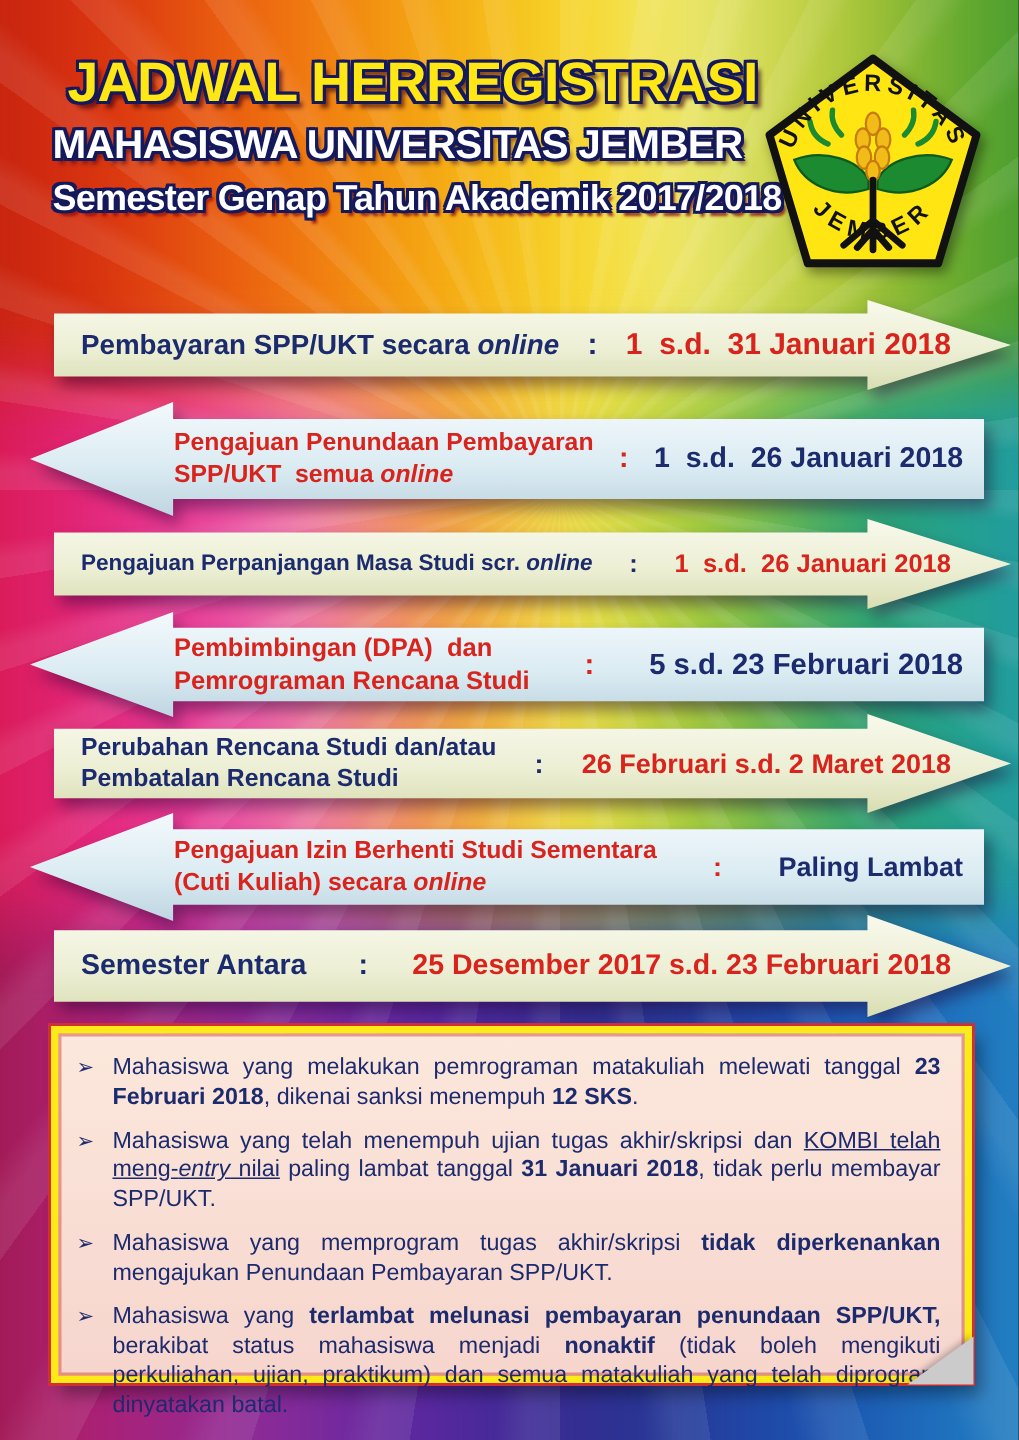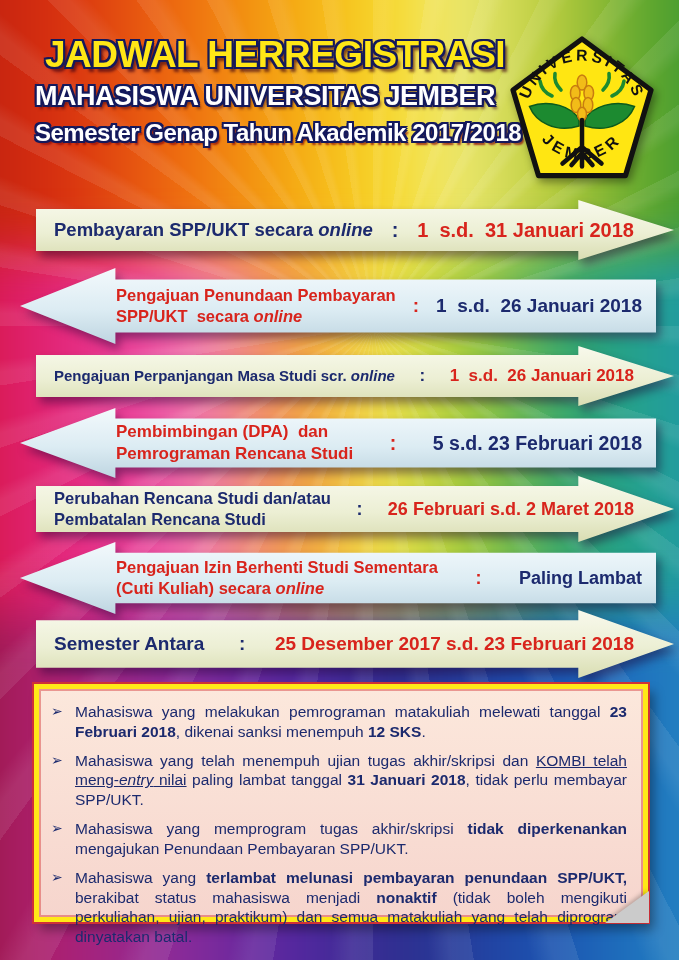--- a/index.html
+++ b/index.html
@@ -145,21 +145,21 @@
   <div class="banners">
       <div class="banner right" style="top: 200px; height: 60px;">
         <div class="shape">
           <div class="lbl" style="font-size: 18.5px;"><span>Pembayaran SPP/UKT secara </span><span class="i">online</span></div>
           <span class="colon" style="font-size: 20px;">:</span>
           <div class="date" style="font-size: 20px;"><span>1  s.d.  31 Januari 2018</span></div>
         </div>
       </div>
       <div class="banner left" style="top: 268px; height: 76px;">
         <div class="shape">
-          <div class="lbl" style="font-size: 16.5px;"><span>Pengajuan Penundaan Pembayaran</span><br><span>SPP/UKT  secara </span><span class="i">online</span></div>
+          <div class="lbl" style="font-size: 16.5px;"><span>Pengajuan Penundaan Pembayaran</span><br><span>SPP/UKT  semua </span><span class="i">online</span></div>
           <span class="colon" style="font-size: 19px;">:</span>
           <div class="date" style="font-size: 19px;"><span>1  s.d.  26 Januari 2018</span></div>
         </div>
       </div>
       <div class="banner right" style="top: 346px; height: 60px;">
         <div class="shape">
           <div class="lbl" style="font-size: 15px;"><span>Pengajuan Perpanjangan Masa Studi scr. </span><span class="i">online</span></div>
           <span class="colon" style="font-size: 17px;">:</span>
           <div class="date" style="font-size: 17px;"><span>1  s.d.  26 Januari 2018</span></div>
         </div>

